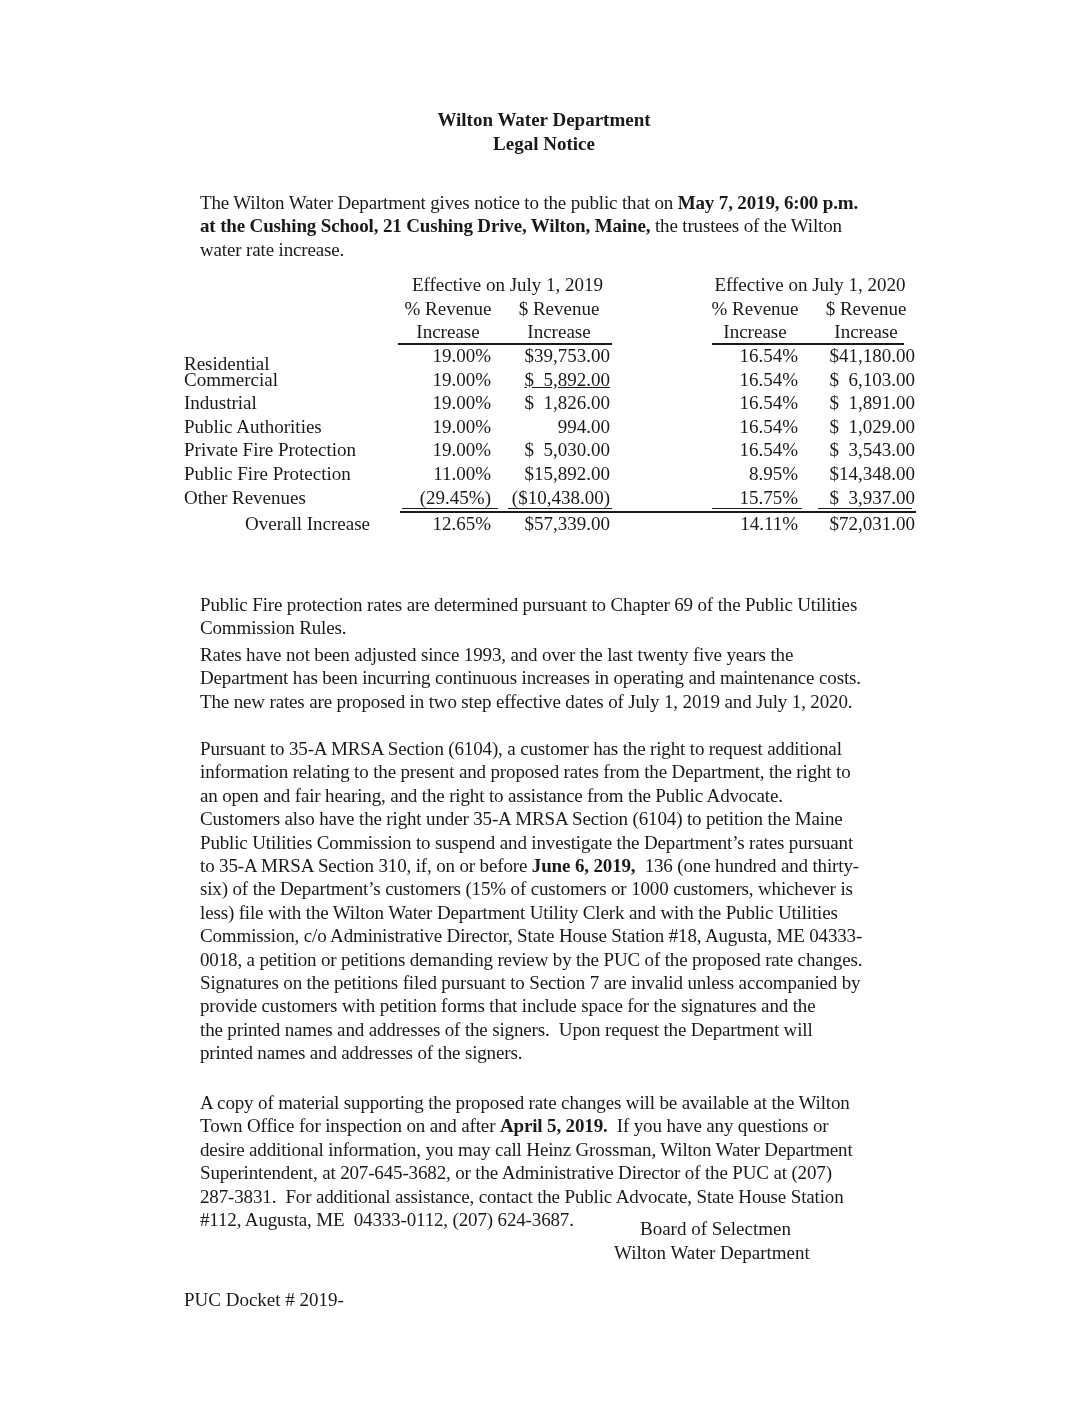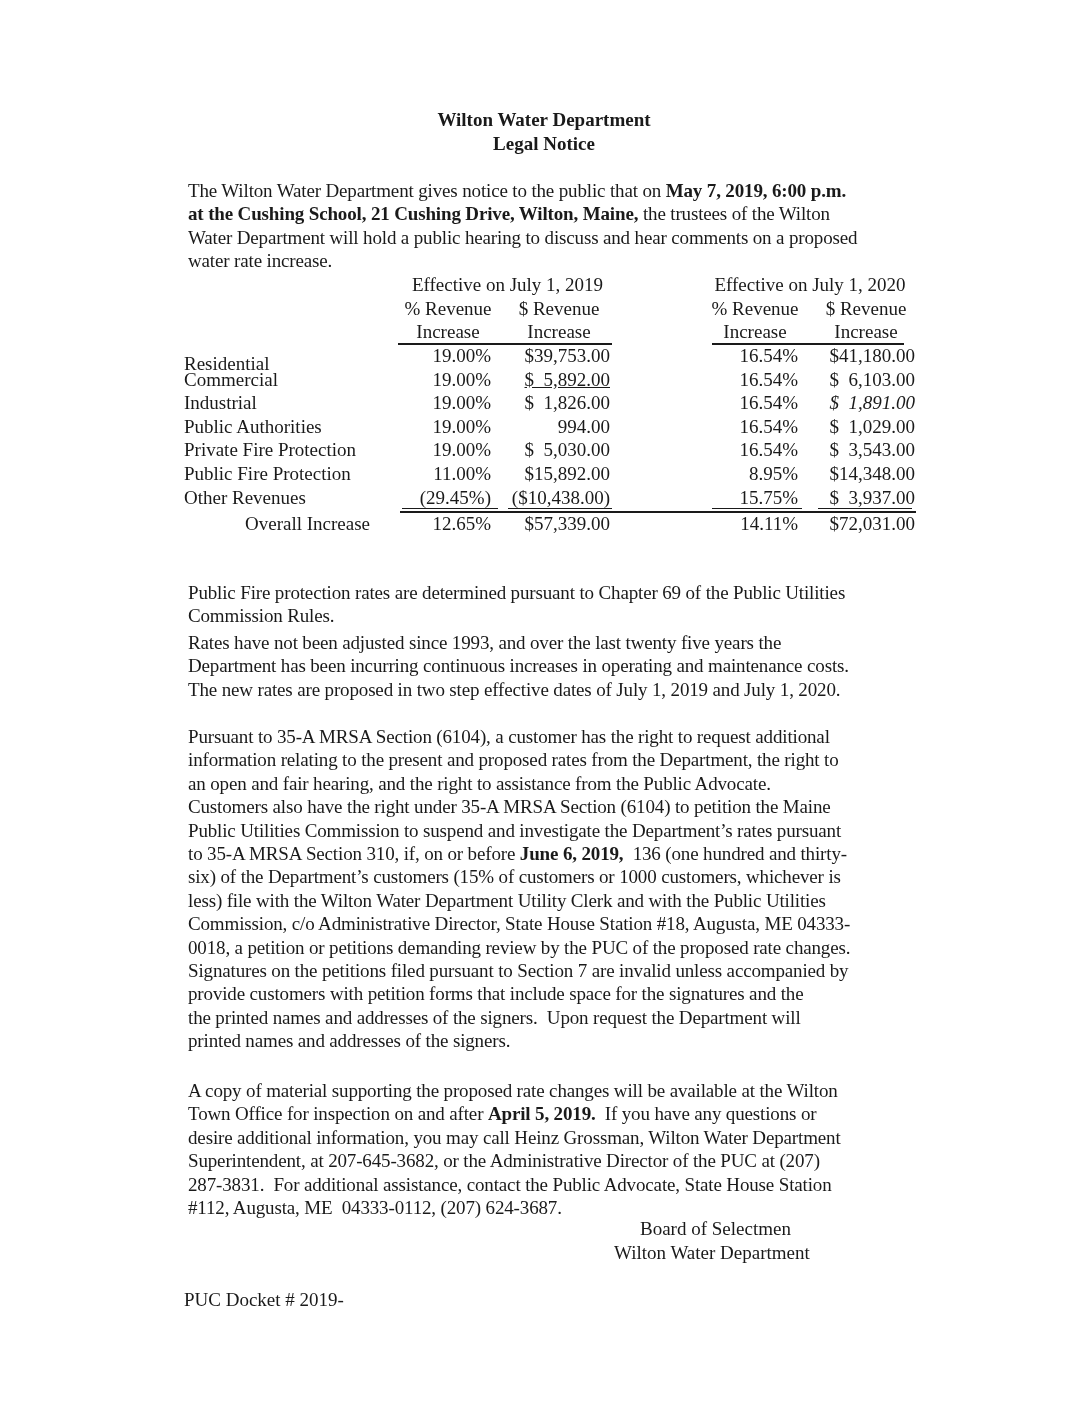--- a/index.html
+++ b/index.html
@@ -8,21 +8,21 @@
       font-family: "Liberation Serif", "DejaVu Serif", serif;
       color: #1a1a1a;
     }
     .page { position: absolute; left: 0; top: 0; width: 953px; height: 1408px; }
     .title {
       position: absolute; left: 0; width: 1088px; text-align: center;
       font-weight: bold; font-size: 19px; line-height: 24px;
     }
     .para {
       position: absolute; left: 184px; width: 740px;
-      font-size: 19px; line-height: 23.4px; margin: 4px;
+      font-size: 19px; line-height: 23.4px; margin: 16px;
       letter-spacing: -0.15px;
     }
     .para b { font-weight: bold; }
     .line { white-space: nowrap; display: block; }
 
     
     .tbl { position: absolute; left: 0; top: 0; font-size: 19px; line-height: 23.6px; }
     .cell { position: absolute; white-space: nowrap; }
     .r { text-align: right; }
     .c { text-align: center; }
@@ -33,21 +33,20 @@
 <body>
 
 <div class="page">
 
   <div class="title" style="top:108px;">Wilton Water Department</div>
   <div class="title" style="top:132px;">Legal Notice</div>
 
   <p class="para" style="top:175px;">
       <span class="line"><span style="white-space: pre;">The Wilton Water Department gives notice to the public that on </span><b style="white-space: pre;">May 7, 2019, 6:00 p.m.</b></span>
       <span class="line"><b style="white-space: pre;">at the Cushing School, 21 Cushing Drive, Wilton, Maine,</b><span style="white-space: pre;"> the trustees of the Wilton</span></span>
-      <span class="line"><span style="white-space: pre;">Water Department will hold a public hearing to discuss and hear comments on a proposed</span></span>
       <span class="line"><span style="white-space: pre;">water rate increase.</span></span>
     </p>
 
   <div class="tbl">
 
     <div class="cell c" style="left:395px; width:225px; top:273px;">Effective on July 1, 2019</div>
     <div class="cell c" style="left:700px; width:220px; top:273px;">Effective on July 1, 2020</div>
 
     <div class="cell c" style="left:393px; width:110px; top:297px;">% Revenue</div>
     <div class="cell c" style="left:505px; width:108px; top:297px;">$ Revenue</div>
@@ -70,21 +69,21 @@
         <div class="cell r" style="left: 805px; top: 344px; width: 110px; white-space: pre;">$41,180.00</div>
         <div class="cell " style="left: 184px; top: 367.6px; white-space: pre;">Commercial</div>
         <div class="cell r" style="left: 395px; top: 367.6px; width: 96px; white-space: pre;">19.00%</div>
         <div class="cell r" style="left: 500px; top: 367.6px; width: 110px; white-space: pre; text-decoration: underline;">$  5,892.00</div>
         <div class="cell r" style="left: 700px; top: 367.6px; width: 98px; white-space: pre;">16.54%</div>
         <div class="cell r" style="left: 805px; top: 367.6px; width: 110px; white-space: pre;">$  6,103.00</div>
         <div class="cell " style="left: 184px; top: 391.2px; white-space: pre;">Industrial</div>
         <div class="cell r" style="left: 395px; top: 391.2px; width: 96px; white-space: pre;">19.00%</div>
         <div class="cell r" style="left: 500px; top: 391.2px; width: 110px; white-space: pre;">$  1,826.00</div>
         <div class="cell r" style="left: 700px; top: 391.2px; width: 98px; white-space: pre;">16.54%</div>
-        <div class="cell r" style="left: 805px; top: 391.2px; width: 110px; white-space: pre; font-style: italic;">$  1,891.00</div>
+        <div class="cell r" style="left: 805px; top: 391.2px; width: 110px; white-space: pre;">$  1,891.00</div>
         <div class="cell " style="left: 184px; top: 414.8px; white-space: pre;">Public Authorities</div>
         <div class="cell r" style="left: 395px; top: 414.8px; width: 96px; white-space: pre;">19.00%</div>
         <div class="cell r" style="left: 500px; top: 414.8px; width: 110px; white-space: pre;">994.00</div>
         <div class="cell r" style="left: 700px; top: 414.8px; width: 98px; white-space: pre;">16.54%</div>
         <div class="cell r" style="left: 805px; top: 414.8px; width: 110px; white-space: pre;">$  1,029.00</div>
         <div class="cell " style="left: 184px; top: 438.4px; white-space: pre;">Private Fire Protection</div>
         <div class="cell r" style="left: 395px; top: 438.4px; width: 96px; white-space: pre;">19.00%</div>
         <div class="cell r" style="left: 500px; top: 438.4px; width: 110px; white-space: pre;">$  5,030.00</div>
         <div class="cell r" style="left: 700px; top: 438.4px; width: 98px; white-space: pre;">16.54%</div>
         <div class="cell r" style="left: 805px; top: 438.4px; width: 110px; white-space: pre;">$  3,543.00</div>

